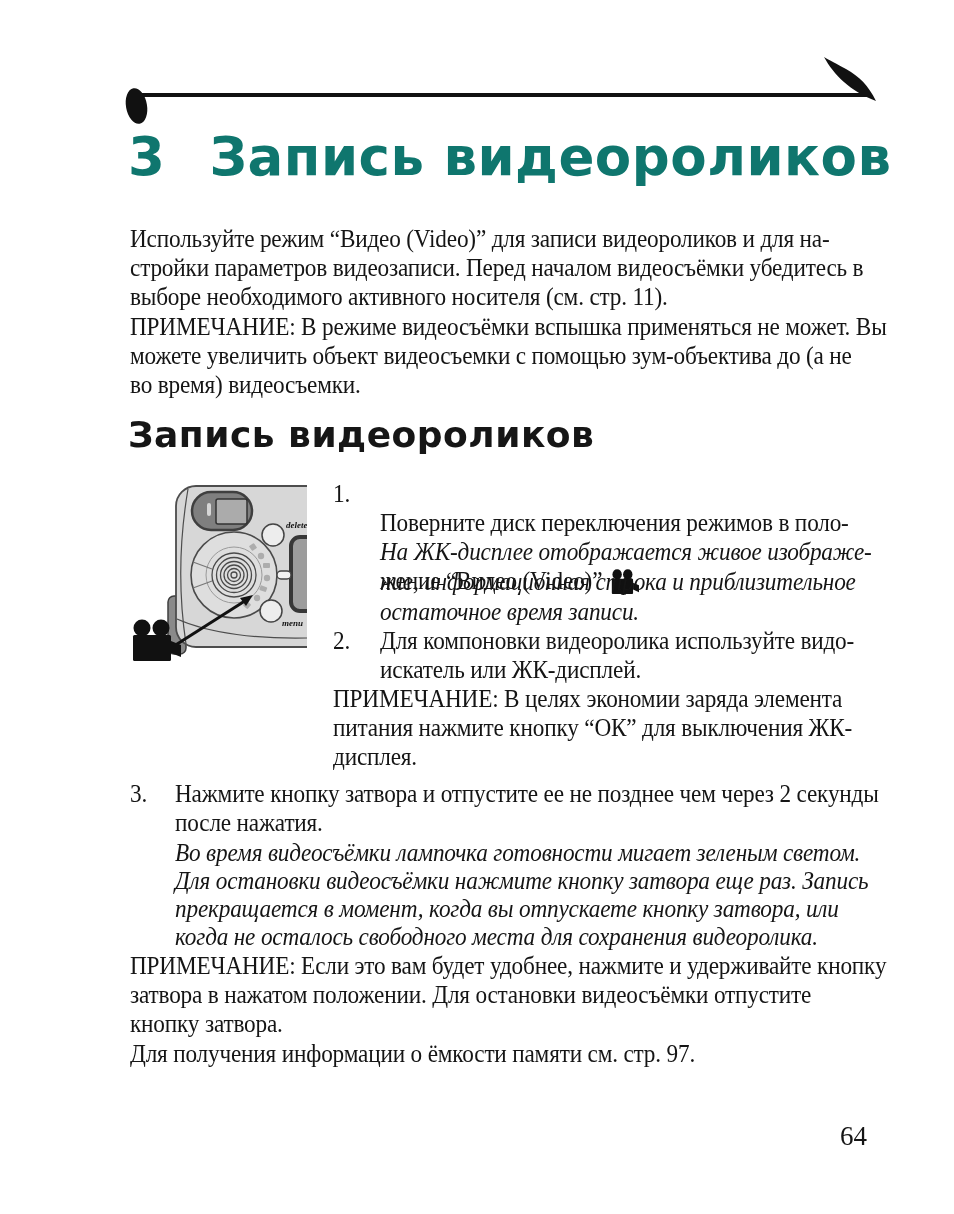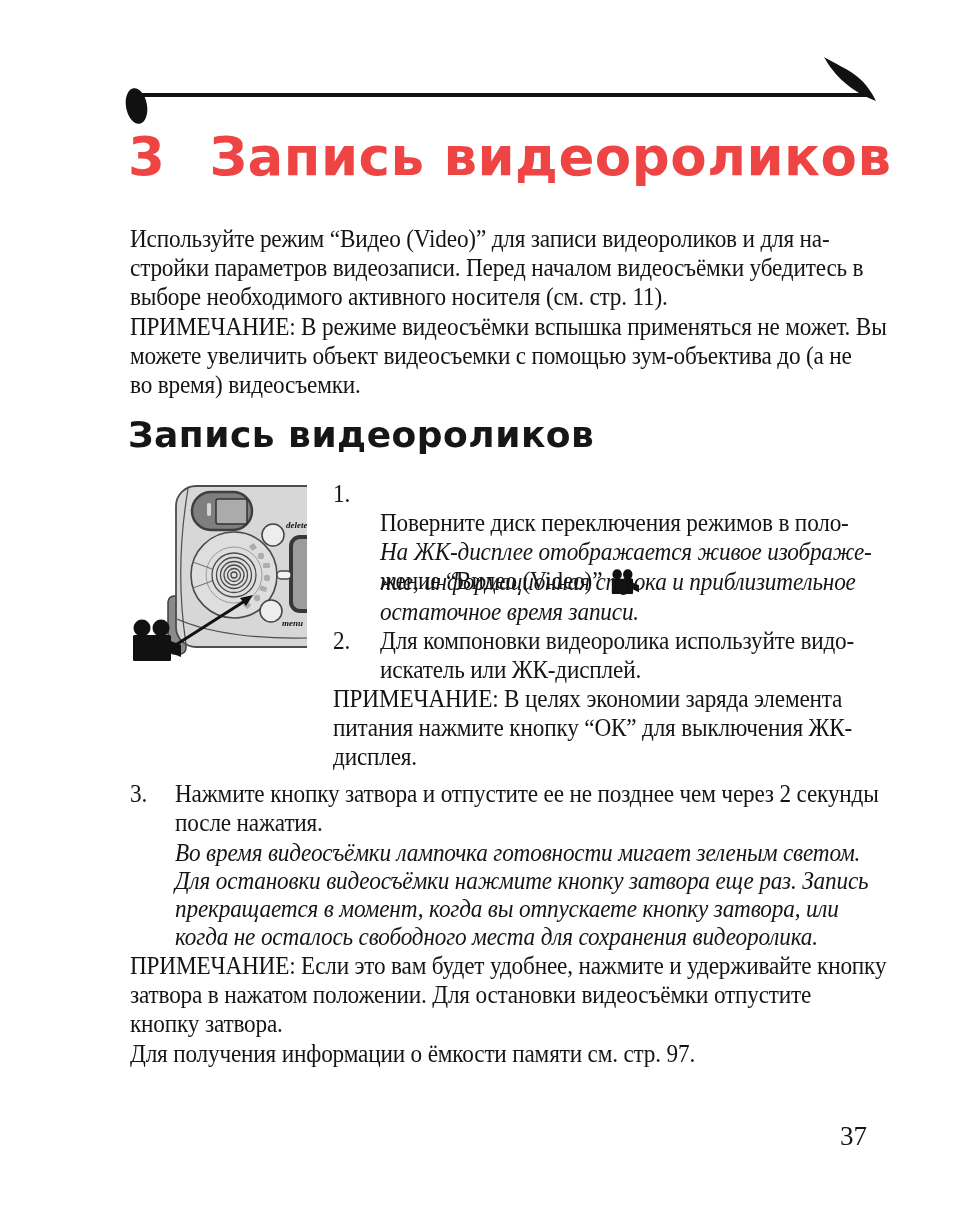--- a/index.html
+++ b/index.html
@@ -9,21 +9,21 @@
   }
   
   .rule{position:absolute; left:141px; top:93px; width:729px; height:4px; background:#111;}
   .rule-dot{position:absolute; left:126px; top:88px; width:21px; height:36px; background:#111;
     border-radius:50%; transform:rotate(-10deg);}
   .rule-swoosh{position:absolute; left:818px; top:57px;}
   
   .chapter{
     position:absolute; left:128px; top:126px; margin:0;
     font-family:"DejaVu Sans", sans-serif; font-weight:bold; font-size:53px; letter-spacing:0.5px;
-    color:#ef4444; white-space:nowrap;
+    color:#0f766e; white-space:nowrap;
   }
   .chapter .chnum{margin-right:44px;}
   
   .section{
     position:absolute; left:128px; top:414px; margin:0;
     font-family:"DejaVu Sans", sans-serif; font-weight:bold; font-size:36px; letter-spacing:0.5px;
     color:#161616; white-space:nowrap;
   }
   
   .body{
@@ -164,15 +164,15 @@
 после  нажатия.</div>
   <div class="body ital pos-step3detail">Во время видеосъёмки лампочка готовности мигает зеленым светом.
 Для остановки видеосъёмки нажмите кнопку затвора еще раз. Запись
 прекращается в момент, когда вы отпускаете кнопку затвора, или
 когда не осталось свободного места для сохранения видеоролика.</div>
   <div class="body pos-note2">ПРИМЕЧАНИЕ: Если это вам будет удобнее, нажмите и удерживайте кнопку
 затвора в нажатом положении. Для остановки видеосъёмки отпустите
 кнопку затвора.</div>
   <div class="body pos-memory">Для получения информации о ёмкости памяти см. стр. 97.</div>
 
-  <div class="page-number">37</div>
+  <div class="page-number">64</div>
 
 </div>
 
 </body></html>

